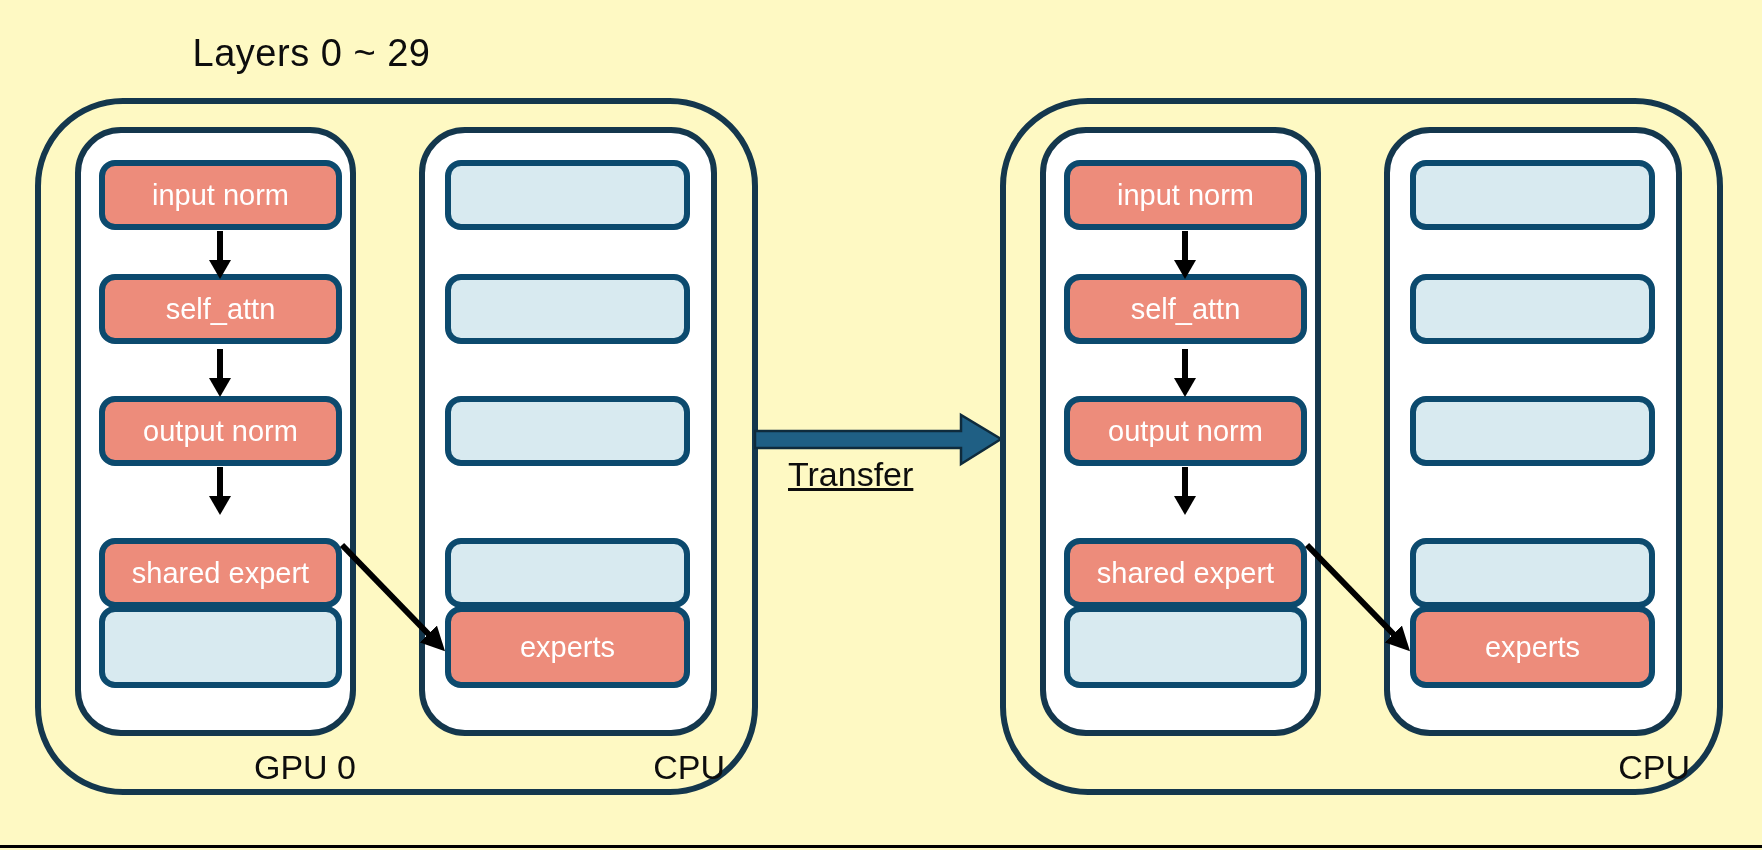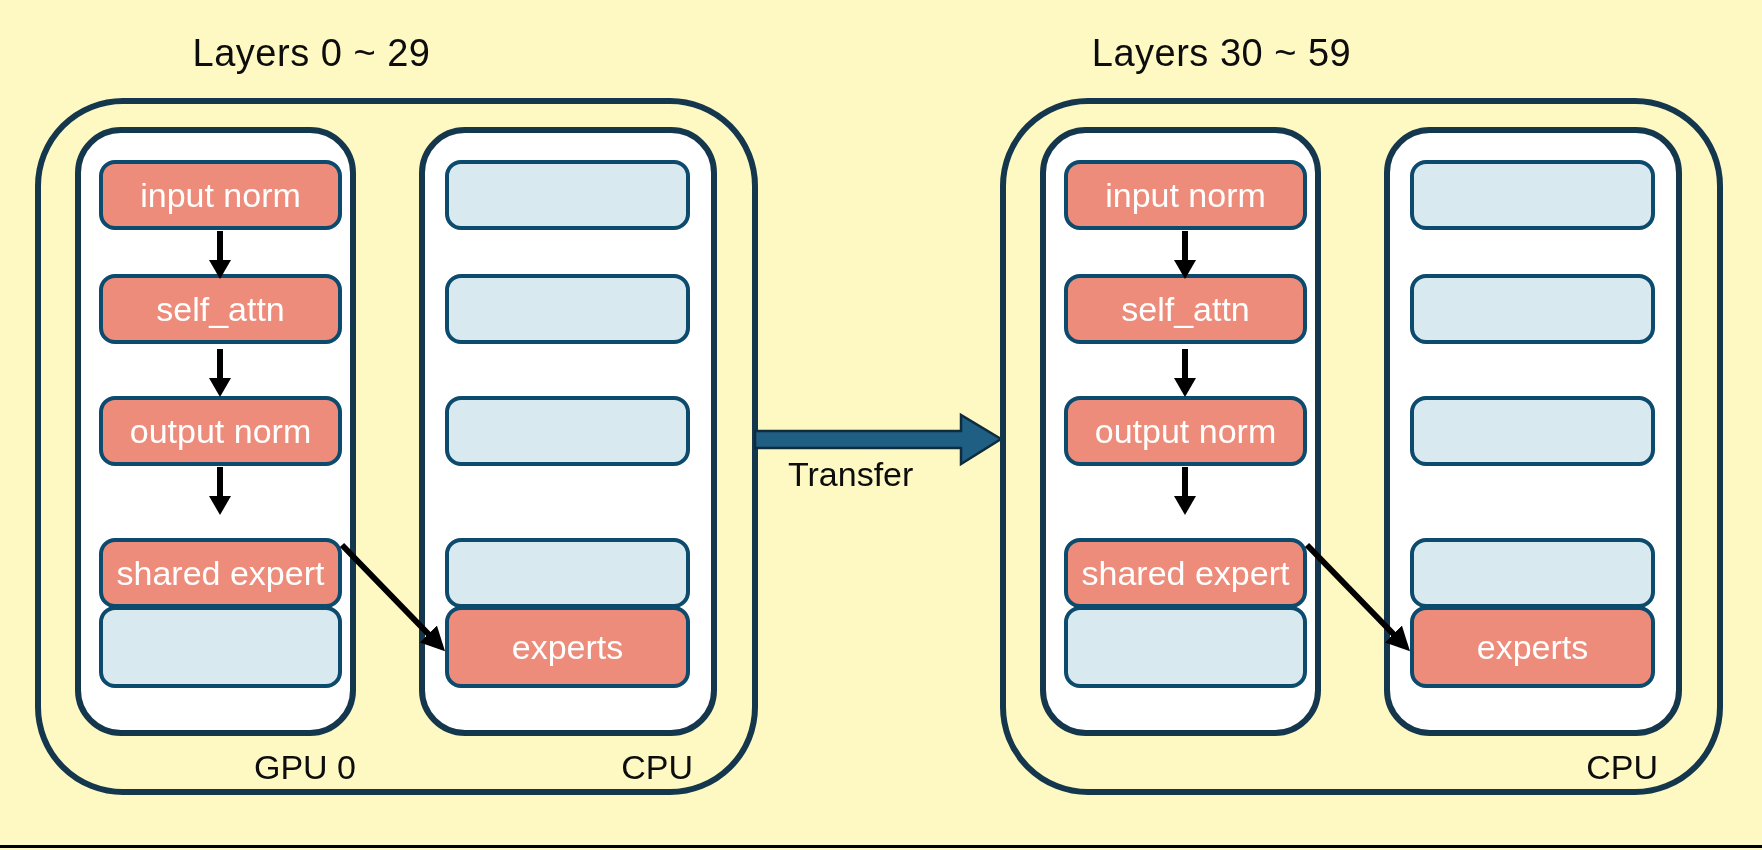--- a/index.html
+++ b/index.html
@@ -10,59 +10,58 @@
          color:#0d0d0d;font-weight:500;letter-spacing:0.5px;}
 
   .group{position:absolute;top:98px;width:723px;height:697px;}
   .ring{position:absolute;inset:0;border:6px solid #14374D;border-radius:88px;}
 
   .col{position:absolute;top:29px;height:609px;border:6px solid #14374D;border-radius:46px;
        box-sizing:border-box;background:#ffffff;}
   .col.gpu{left:40px;width:281px;}
   .col.cpu{left:384px;width:298px;}
 
-  .mod{position:absolute;height:70px;box-sizing:border-box;border:4px solid #0c4a6e;
+  .mod{position:absolute;height:70px;box-sizing:border-box;border:6px solid #0c4a6e;
        border-radius:16px;display:flex;align-items:center;justify-content:center;
-       font-size:34px;color:#ffffff;}
+       font-size:29px;color:#ffffff;}
   .gx{left:64px;width:243px;}
   .cx{left:410px;width:245px;}
   .r1{top:62px}.r2{top:176px}.r3{top:298px}.r4{top:440px}
   .r5{top:508px;height:82px}
   .salmon{background:#ED8C7B;}
   .blue{background:#D8EAF0;}
 
   .col-label{position:absolute;top:650px;font-size:34px;color:#0d0d0d;text-align:right;}
   .col-label.gpu-l{left:40px;width:281px;}
-  .col-label.cpu-l{left:360px;width:298px;}
+  .col-label.cpu-l{left:392px;width:298px;}
 
   .varrow{position:absolute;left:172px;}
   .va1{top:133px}.va2{top:251px}.va3{top:369px}
   .diag{position:absolute;left:300px;top:438px;}
 
   .transfer-arrow{position:absolute;left:754px;top:407px;}
   .transfer-text{position:absolute;left:788px;top:452px;font-size:34px;line-height:45px;
-                 color:#0d0d0d;}
+                 color:#0d0d0d;text-decoration:underline;}
 
   .bottom-line{position:absolute;left:0;top:845px;width:1762px;height:3px;background:#000000;}
 </style>
 </head>
 <body>
 
 <div class="canvas">
 
   <svg width="0" height="0" style="position:absolute" aria-hidden="true">
     <defs>
       <marker id="ah" viewBox="0 0 10 10" refX="7" refY="5" markerWidth="4" markerHeight="4" orient="auto">
         <path d="M0,0 L10,5 L0,10 z" fill="#000000"></path>
       </marker>
     </defs>
   </svg>
 
   <div class="title" style="left:35px;transform:translateX(-85px)">Layers 0 ~ 29</div>
-  <div class="title" style="left:1000px;transform:translateX(-140px)">Layers 30 ~ 59</div>
 
   <div class="group" style="left:35px">
     <div class="ring"></div>
     <div class="col gpu"></div>
     <div class="col cpu"></div>
 
     <div class="mod salmon gx r1">input norm</div>
     <div class="mod salmon gx r2">self_attn</div>
     <div class="mod salmon gx r3">output norm</div>
     <div class="mod salmon gx r4">shared expert</div>

